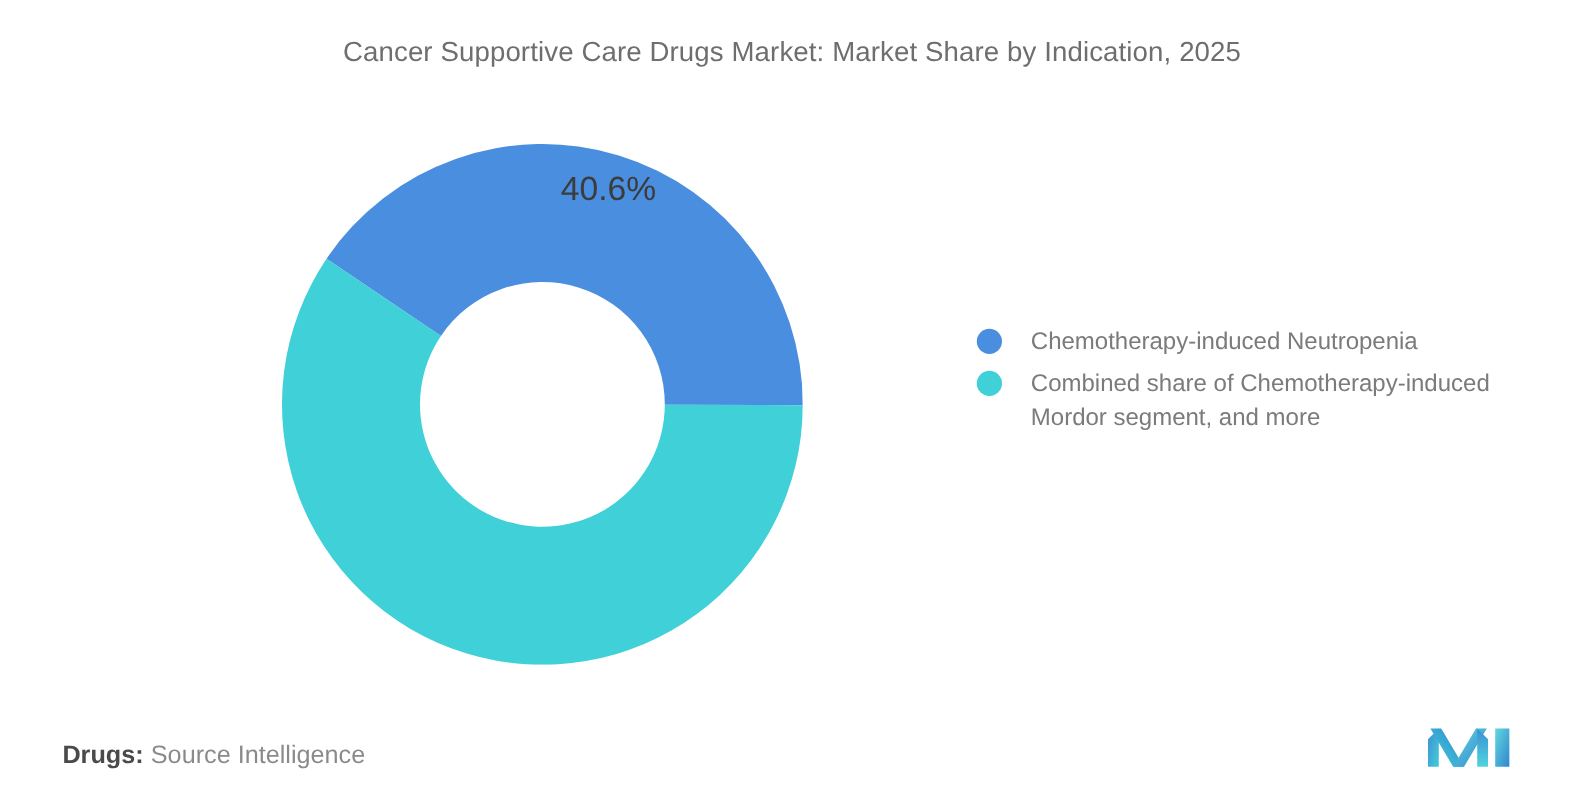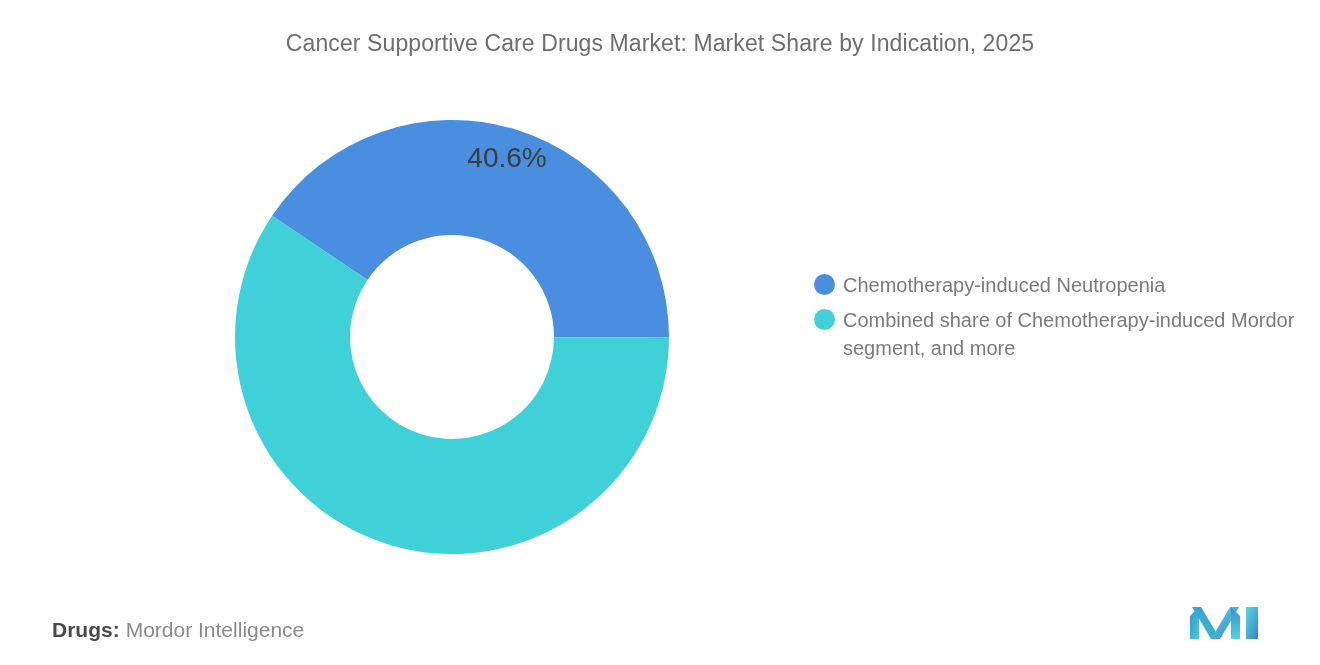--- a/index.html
+++ b/index.html
@@ -65,20 +65,21 @@
   #legend {
     position: absolute;
     left: 814px;
     top: 271px;
     width: 490px;
   }
   .legend-row {
     display: flex;
     align-items: flex-start;
     margin-bottom: 7px;
+    gap: 16px;
   }
   .legend-swatch {
     width: 21px;
     height: 21px;
     border-radius: 50%;
     flex: 0 0 21px;
     margin-top: 3px;
   }
   .legend-label {
     margin-left: 8px;
@@ -139,21 +140,21 @@
     <span class="legend-swatch" style="background: rgb(74, 142, 224);"></span>
     <span class="legend-label">Chemotherapy-induced Neutropenia</span>
   </div>
   <div class="legend-row">
     <span class="legend-swatch" style="background: rgb(63, 208, 216);"></span>
     <span class="legend-label">Combined share of Chemotherapy-induced Mordor segment, and more</span>
   </div>
 </div>
 
 <div id="source">
-  <span id="source-label">Drugs:</span><span id="source-value">Mordor Intelligence</span>
+  <span id="source-label">Drugs:</span><span id="source-value">Source Intelligence</span>
 </div>
 
 <div id="logo">
   <svg viewBox="0 0 68 40">
     <defs>
       <linearGradient id="lgA" x1="0" y1="0" x2="1" y2="1">
         <stop offset="0%" stop-color="#3b8fd4"></stop>
         <stop offset="100%" stop-color="#45cdd8"></stop>
       </linearGradient>
       <linearGradient id="lgB" x1="0" y1="1" x2="1" y2="0">

